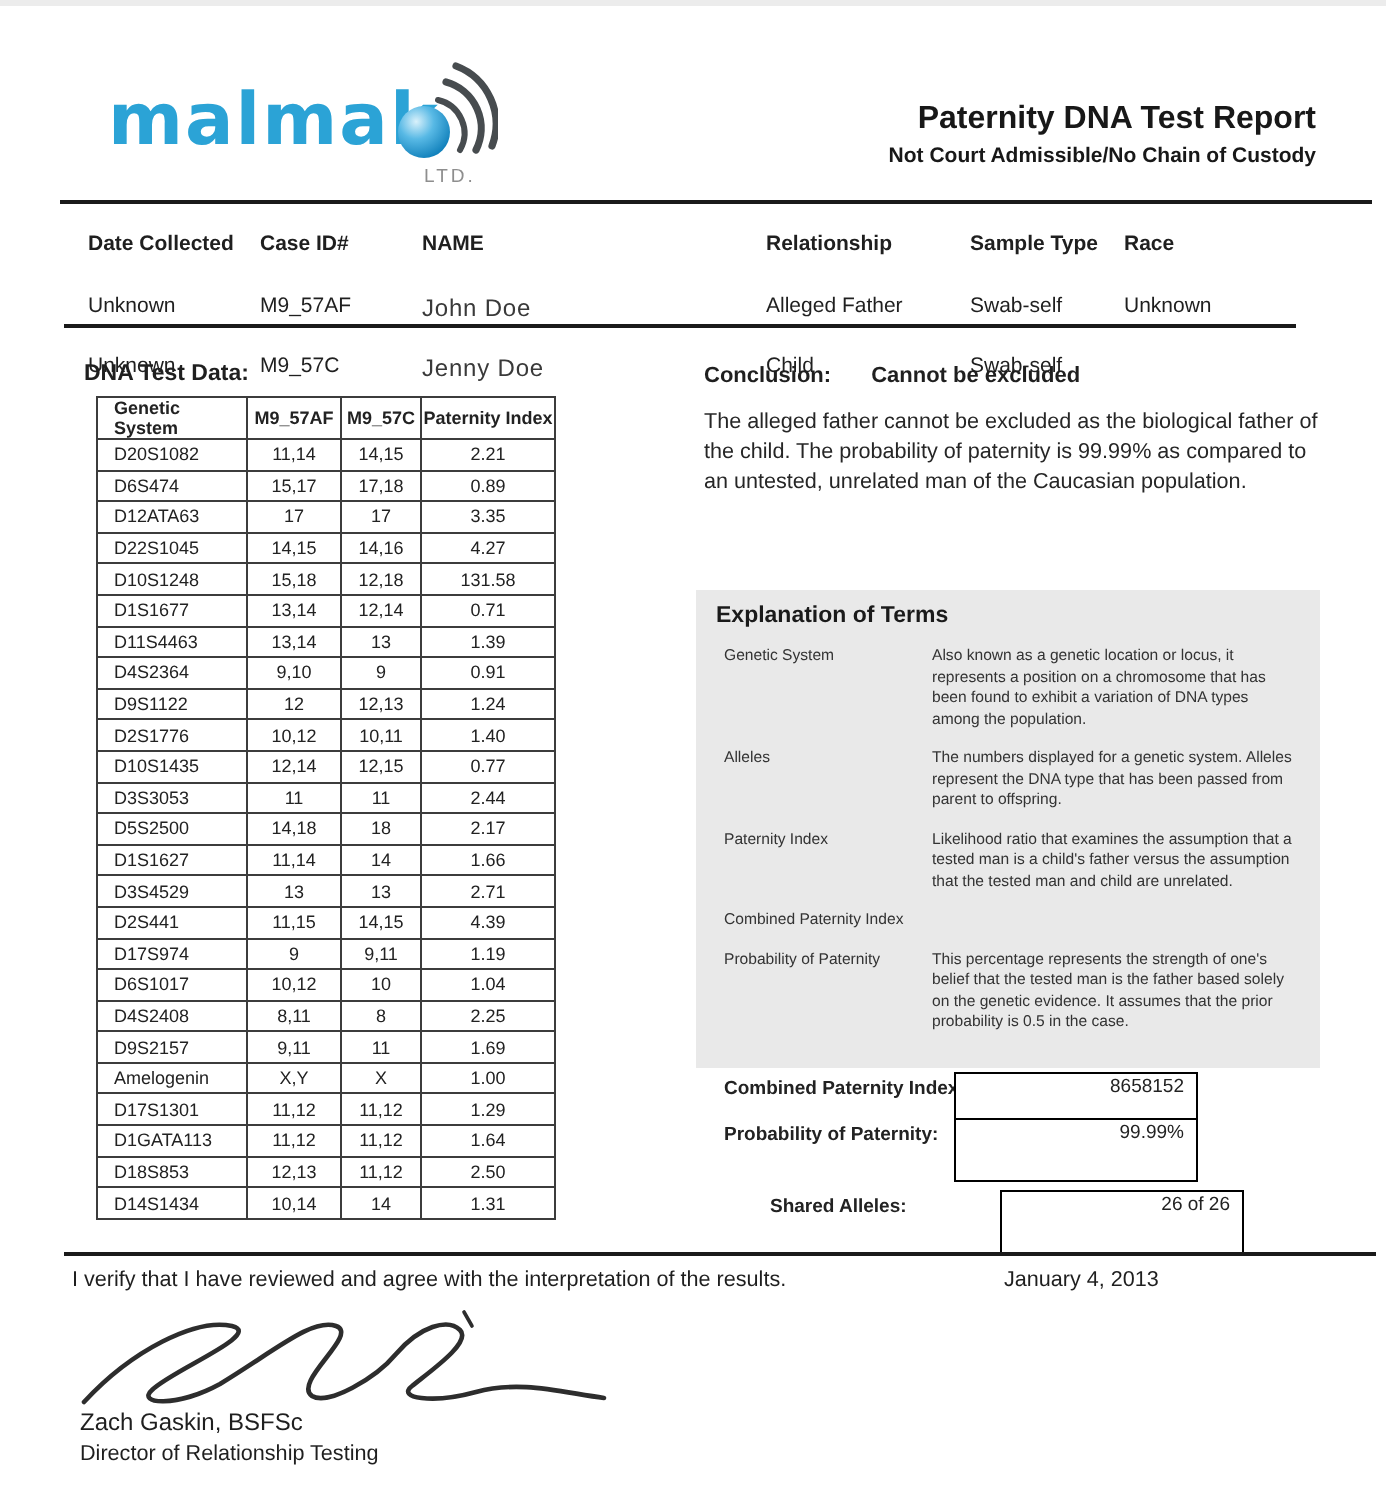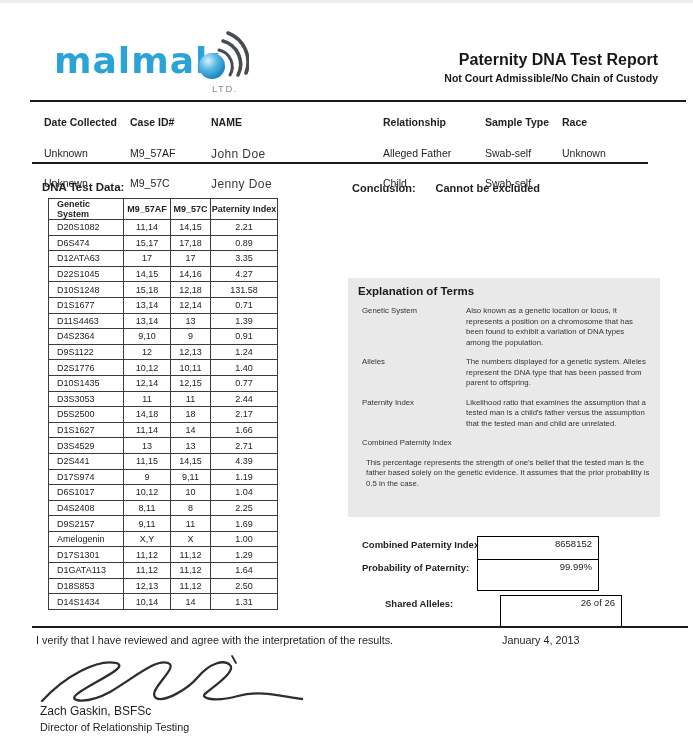--- a/index.html
+++ b/index.html
@@ -46,21 +46,21 @@
   .col-gs{width:66px;}.col-af{width:46px;}.col-c{width:39px;}.col-pi{width:66px;}
   
   .conclusion-line{position:absolute;left:352px;top:179px;font-size:11px;font-weight:700;}
   .conclusion-line .gap{display:inline-block;width:20px;}
   .conclusion-body{
     position:absolute;left:352px;top:201px;width:314px;
     font-size:10.8px;line-height:1.38;color:#262626;
   }
   
   .explain-box{
-    position:absolute;left:348px;top:275px;width:312px;height:239px;
+    position:absolute;left:348px;top:292px;width:312px;height:239px;
     background:#e9e9e9;box-sizing:border-box;padding:7px 10px 0 10px;
   }
   .explain-heading{font-size:11.5px;font-weight:700;color:#1a1a1a;}
   .term-row{display:flex;margin-top:9px;}
   .term-name{width:96px;flex:none;font-size:7.8px;color:#333;line-height:1.35;padding-left:4px;}
   .term-def{flex:1;font-size:7.8px;color:#333;line-height:1.35;padding-left:8px;}
   
   .sum-row{position:absolute;left:362px;width:300px;height:18px;}
   .sum-label{position:absolute;left:0;top:3px;font-size:9.5px;font-weight:700;color:#222;}
   .sum-box{
@@ -298,40 +298,42 @@
           <td>10,14</td>
           <td>14</td>
           <td>1.31</td>
         </tr>
       </tbody>
   </table>
 
   <div class="conclusion-line">
     <span>Conclusion:</span><span class="gap"></span><span>Cannot be excluded</span>
   </div>
+  <div class="conclusion-body">The alleged father cannot be excluded as the biological father of the child. The probability of paternity is 99.99% as compared to an untested, unrelated man of the Caucasian population.</div>
 
   <div class="explain-box">
     <div class="explain-heading">Explanation of Terms</div>
     <div id="terms-list">
         <div class="term-row">
           <div class="term-name">Genetic System</div>
           <div class="term-def">Also known as a genetic location or locus, it represents a position on a chromosome that has been found to exhibit a variation of DNA types among the population.</div>
         </div>
         <div class="term-row">
           <div class="term-name">Alleles</div>
           <div class="term-def">The numbers displayed for a genetic system. Alleles represent the DNA type that has been passed from parent to offspring.</div>
         </div>
         <div class="term-row">
           <div class="term-name">Paternity Index</div>
           <div class="term-def">Likelihood ratio that examines the assumption that a tested man is a child's father versus the assumption that the tested man and child are unrelated.</div>
         </div>
         <div class="term-row">
           <div class="term-name">Combined Paternity Index</div>
         </div>
         <div class="term-row">
+          <div class="term-name">Probability of Paternity</div>
           <div class="term-def">This percentage represents the strength of one's belief that the tested man is the father based solely on the genetic evidence. It assumes that the prior probability is 0.5 in the case.</div>
         </div>
       </div>
   </div>
 
   <div id="summary">
       <div class="sum-row" style="top: 533px;">
         <div class="sum-label">Combined Paternity Index:</div>
         <div class="sum-box">8658152</div>
       </div>

